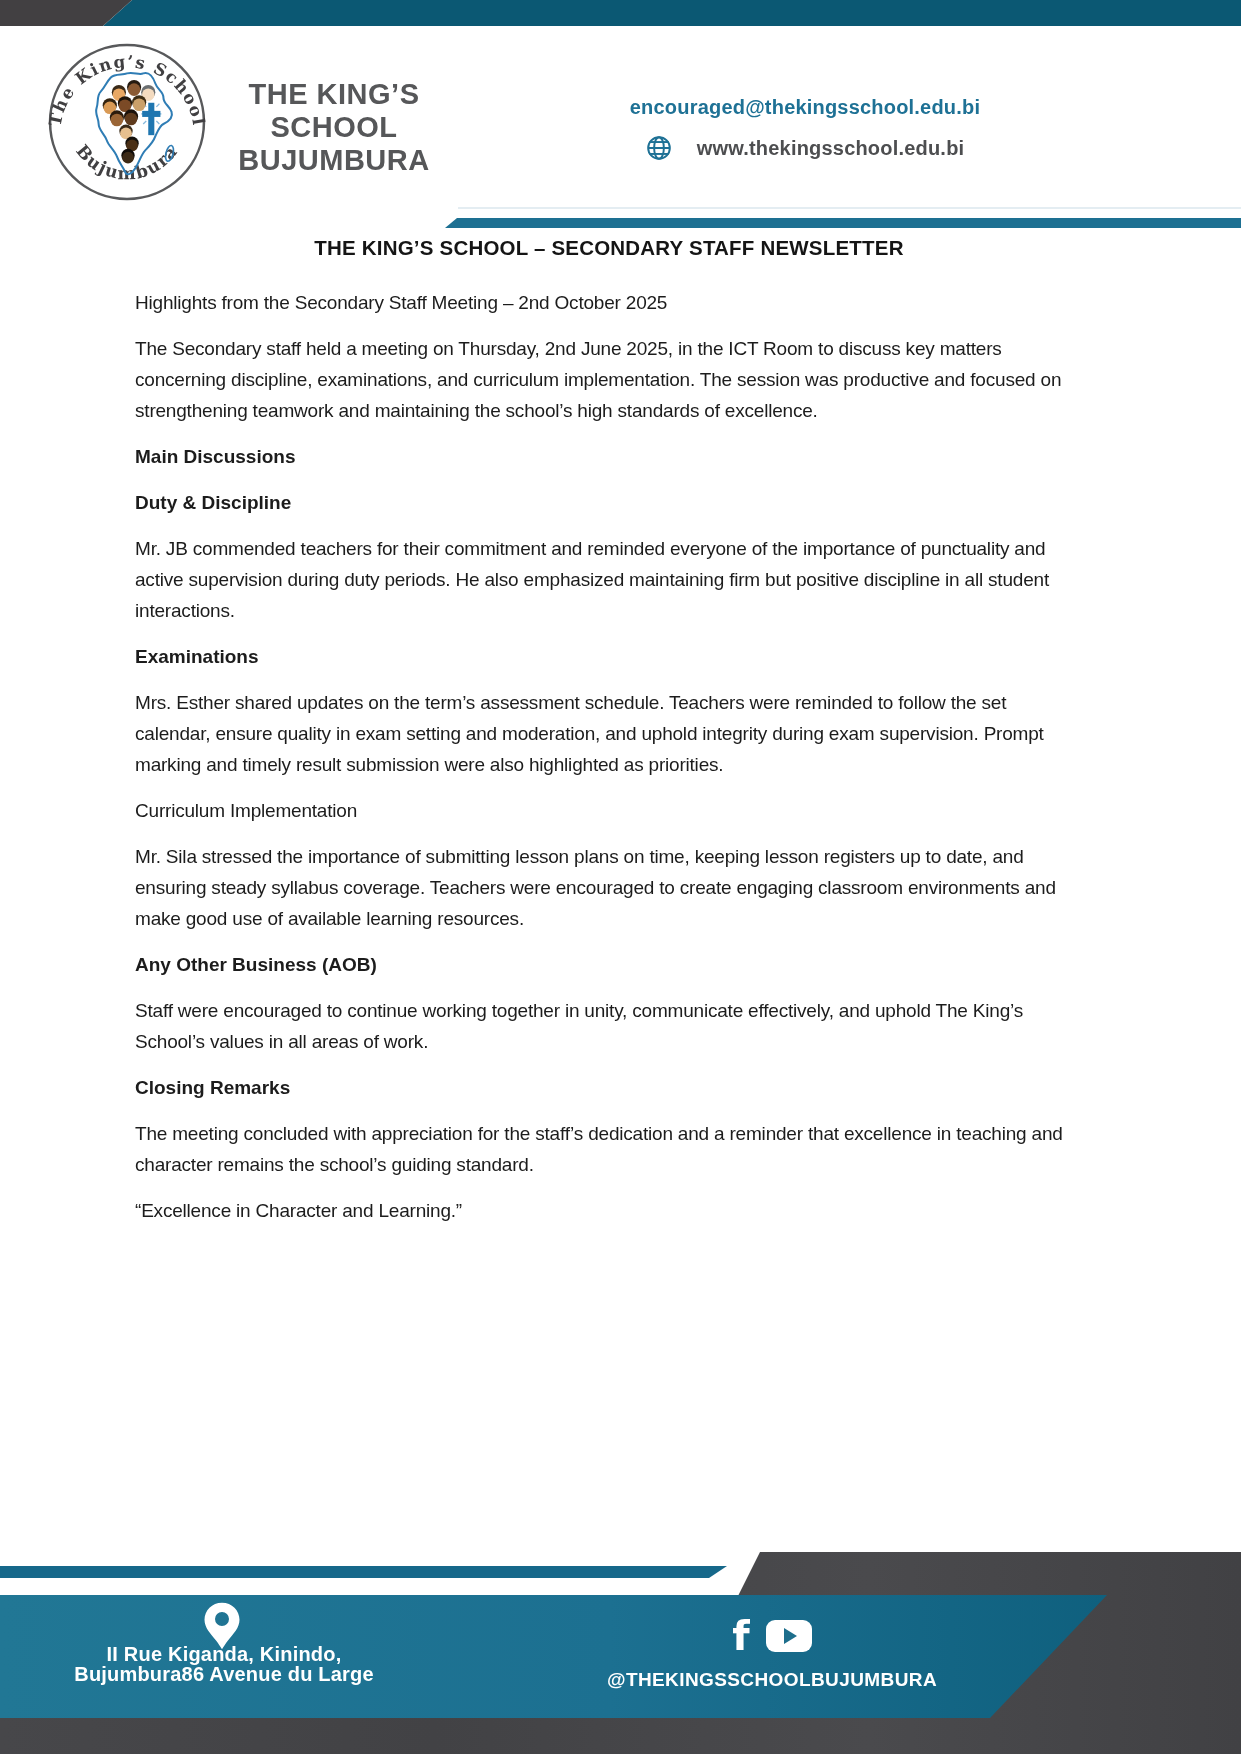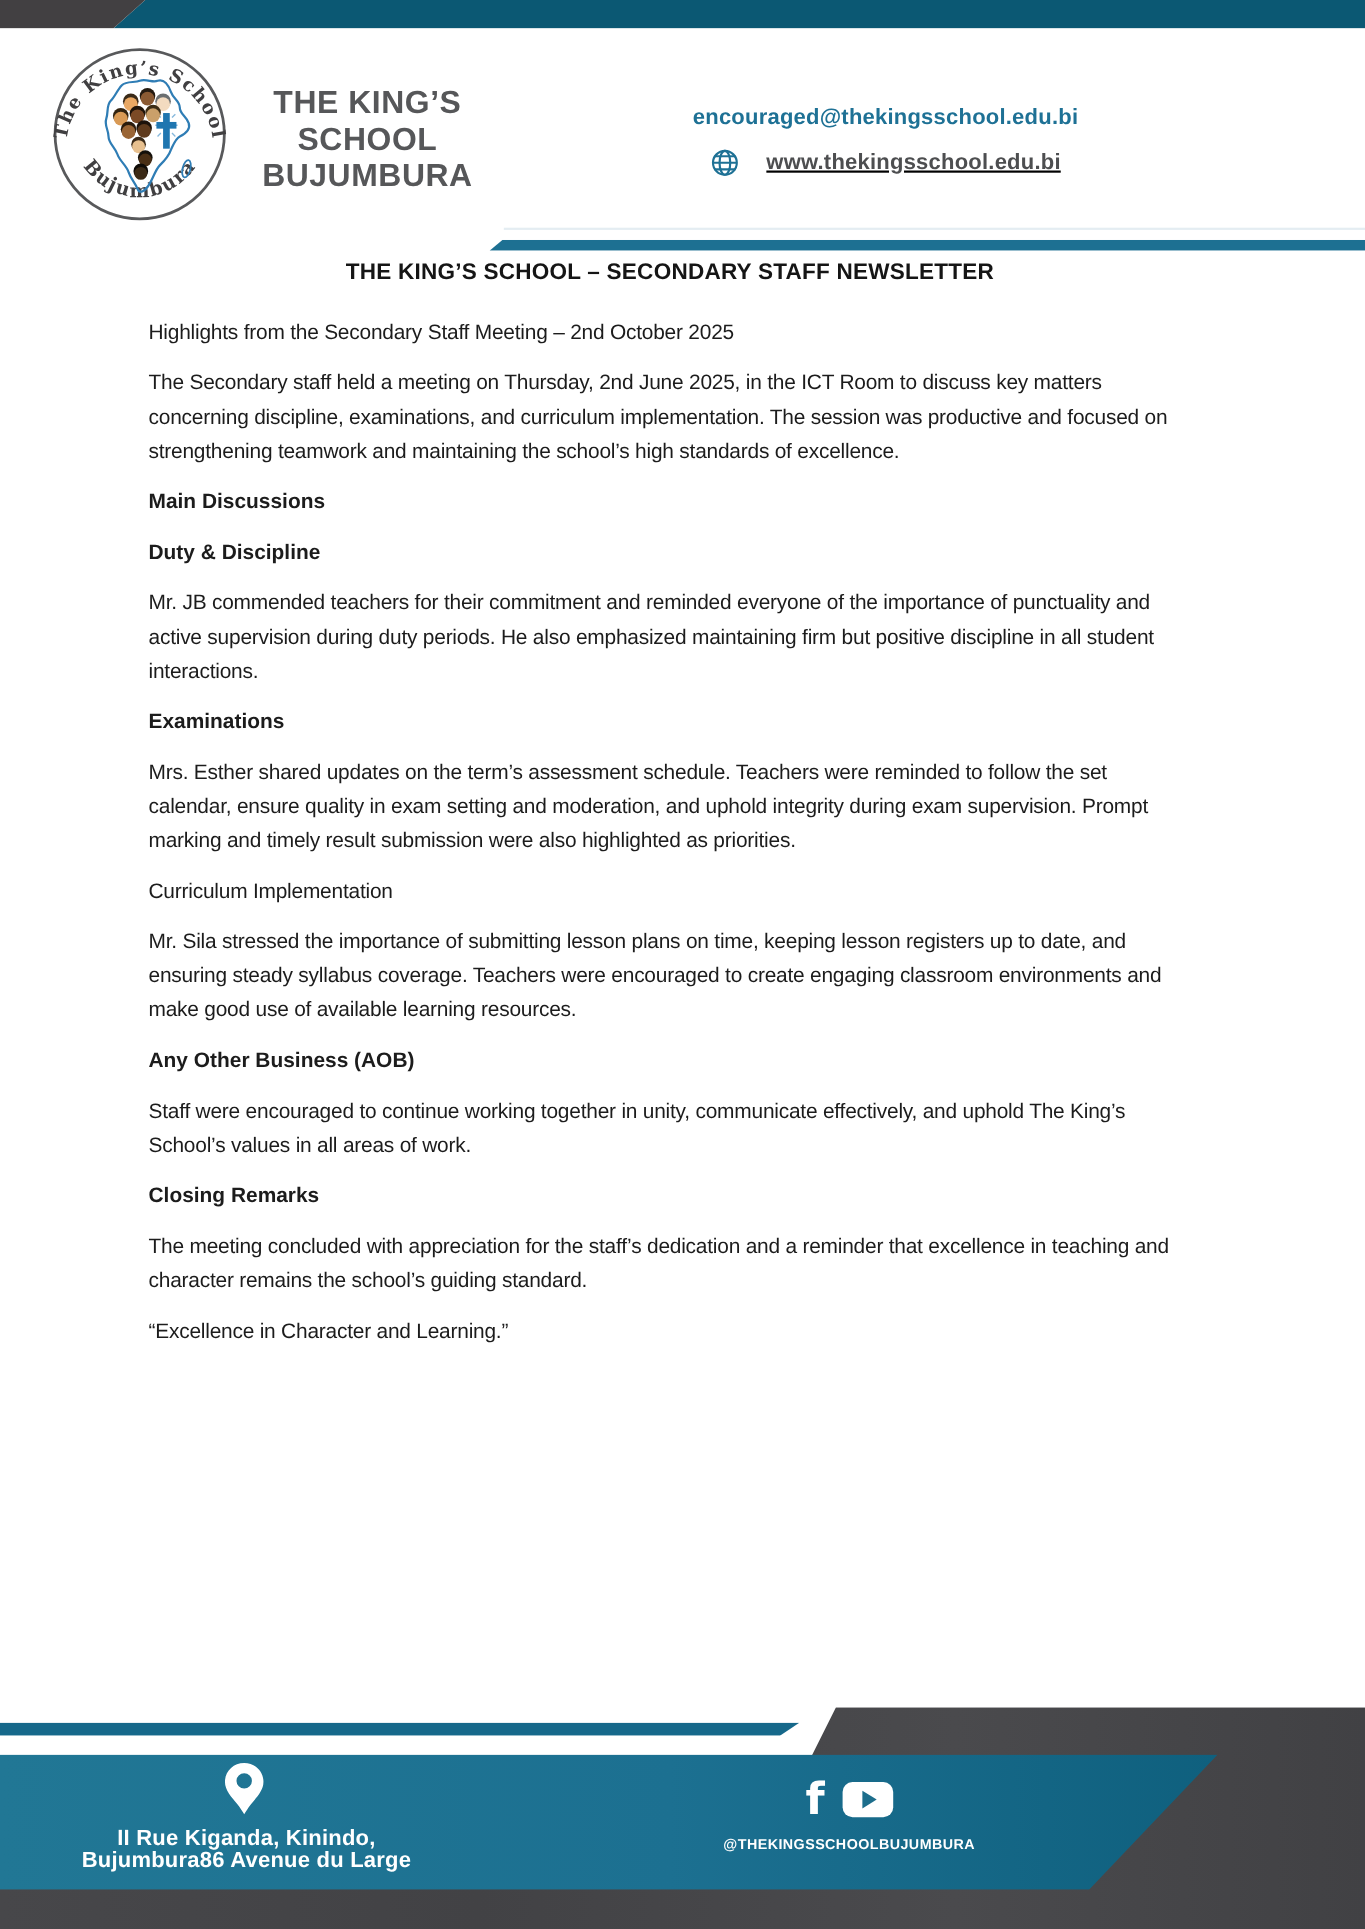--- a/index.html
+++ b/index.html
@@ -11,21 +11,21 @@
         clip-path:polygon(0 0,100% 0,78% 100%,0 100%);}
   .top-bar-teal{position:absolute;left:0;top:0;right:0;height:26px;background:#0b5873;
         clip-path:polygon(132px 0,100% 0,100% 100%,103px 100%);}
 
   
   .logo{position:absolute;left:46px;top:40px;width:162px;height:164px;}
   .school-name{position:absolute;left:228px;top:78px;width:212px;text-align:center;
         font-size:29px;line-height:33px;font-weight:700;color:#565759;letter-spacing:.5px;}
   .contact{position:absolute;left:615px;top:96px;width:380px;text-align:center;}
   .contact .email{font-size:20px;font-weight:700;color:#1e7195;letter-spacing:.2px;}
-  .contact .web-row{margin-top:16px;display:flex;align-items:center;justify-content:center;gap:25px;text-decoration:underline;}
+  .contact .web-row{margin-top:16px;display:flex;align-items:center;justify-content:center;gap:25px;}
   .contact .web{font-size:20px;font-weight:700;color:#4d4e50;letter-spacing:.2px;}
   .globe{width:26px;height:26px;display:inline-block;}
 
   .faint-rule{position:absolute;left:458px;right:0;top:207px;height:2px;background:#e4edf2;}
   .mid-bar{position:absolute;left:0;right:0;top:218px;height:10px;background:#1d7092;
         clip-path:polygon(457px 0,100% 0,100% 100%,445px 100%);}
 
   
   .content{position:absolute;left:135px;top:220px;width:948px;color:#1c1c1c;}
   .doc-title{font-size:20.5px;font-weight:700;text-align:center;color:#151515;
@@ -36,30 +36,30 @@
   
   .footer-stripe{position:absolute;left:0;top:1566px;width:727px;height:12px;background:#16688a;
         clip-path:polygon(0 0,100% 0,709px 100%,0 100%);}
   .footer-gray{position:absolute;left:0;top:1552px;right:0;height:202px;
         background:linear-gradient(90deg,#47474a 0%,#424245 35%,#4a4a4d 70%,#414144 100%);
         clip-path:polygon(760px 0,100% 0,100% 100%,0 100%,0 164px,678px 164px);}
   .footer-band{position:absolute;left:0;top:1595px;width:1107px;height:123px;
         background:linear-gradient(90deg,#217795 0%,#1c7091 55%,#0f607e 100%);
         clip-path:polygon(0 0,100% 0,990px 100%,0 100%);color:#fff;}
   .pin{position:absolute;left:202px;top:5px;width:40px;height:52px;}
-  .address{position:absolute;left:8px;top:66px;width:432px;text-align:center;
+  .address{position:absolute;left:8px;top:49px;width:432px;text-align:center;
         font-size:20px;line-height:20px;font-weight:700;letter-spacing:.2px;}
   .social{position:absolute;left:572px;top:20px;width:400px;text-align:center;}
   .social-icons{display:flex;align-items:center;justify-content:center;gap:16px;height:42px;}
   .fb{font-family:"DejaVu Sans",sans-serif;font-size:40px;font-weight:700;line-height:38px;color:#fff;}
   .yt{width:46px;height:32px;background:#fff;border-radius:9px;display:flex;
         align-items:center;justify-content:center;}
   .yt-tri{width:0;height:0;border-left:13px solid #1d6e8c;border-top:8px solid transparent;
         border-bottom:8px solid transparent;margin-left:3px;}
-  .handle{margin-top:12px;font-size:13px;font-weight:700;letter-spacing:.4px;}
+  .handle{margin-top:12px;font-size:19px;font-weight:700;letter-spacing:.4px;}
 </style>
 </head>
 <body>
 
 <div class="page">
 
   <div class="top-bar-teal"></div>
   <div class="top-bar-dark"></div>
 
   <svg class="logo" viewBox="0 0 160 160">

